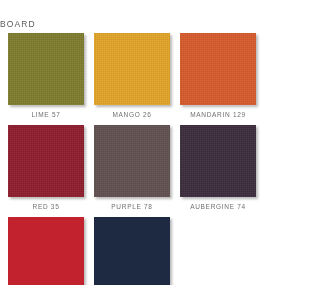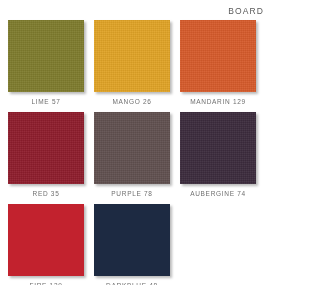--- a/index.html
+++ b/index.html
@@ -14,25 +14,25 @@
     overflow: hidden;
   }
   .board {
     width: 264px;
     height: 285px;
     position: relative;
     background: #ffffff;
     box-sizing: border-box;
   }
   .board-title {
-    text-align: right;
+    text-align: left;
     font-size: 8.5px;
     letter-spacing: 1.1px;
     color: #5a5a5a;
-    padding-top: 5px;
+    padding-top: 18px;
     height: 13px;
     line-height: 13px;
     font-weight: 400;
   }
   .grid {
     padding: 2px 4px 0 4px;
     display: flex;
     flex-wrap: wrap;
   }
   .cell {

